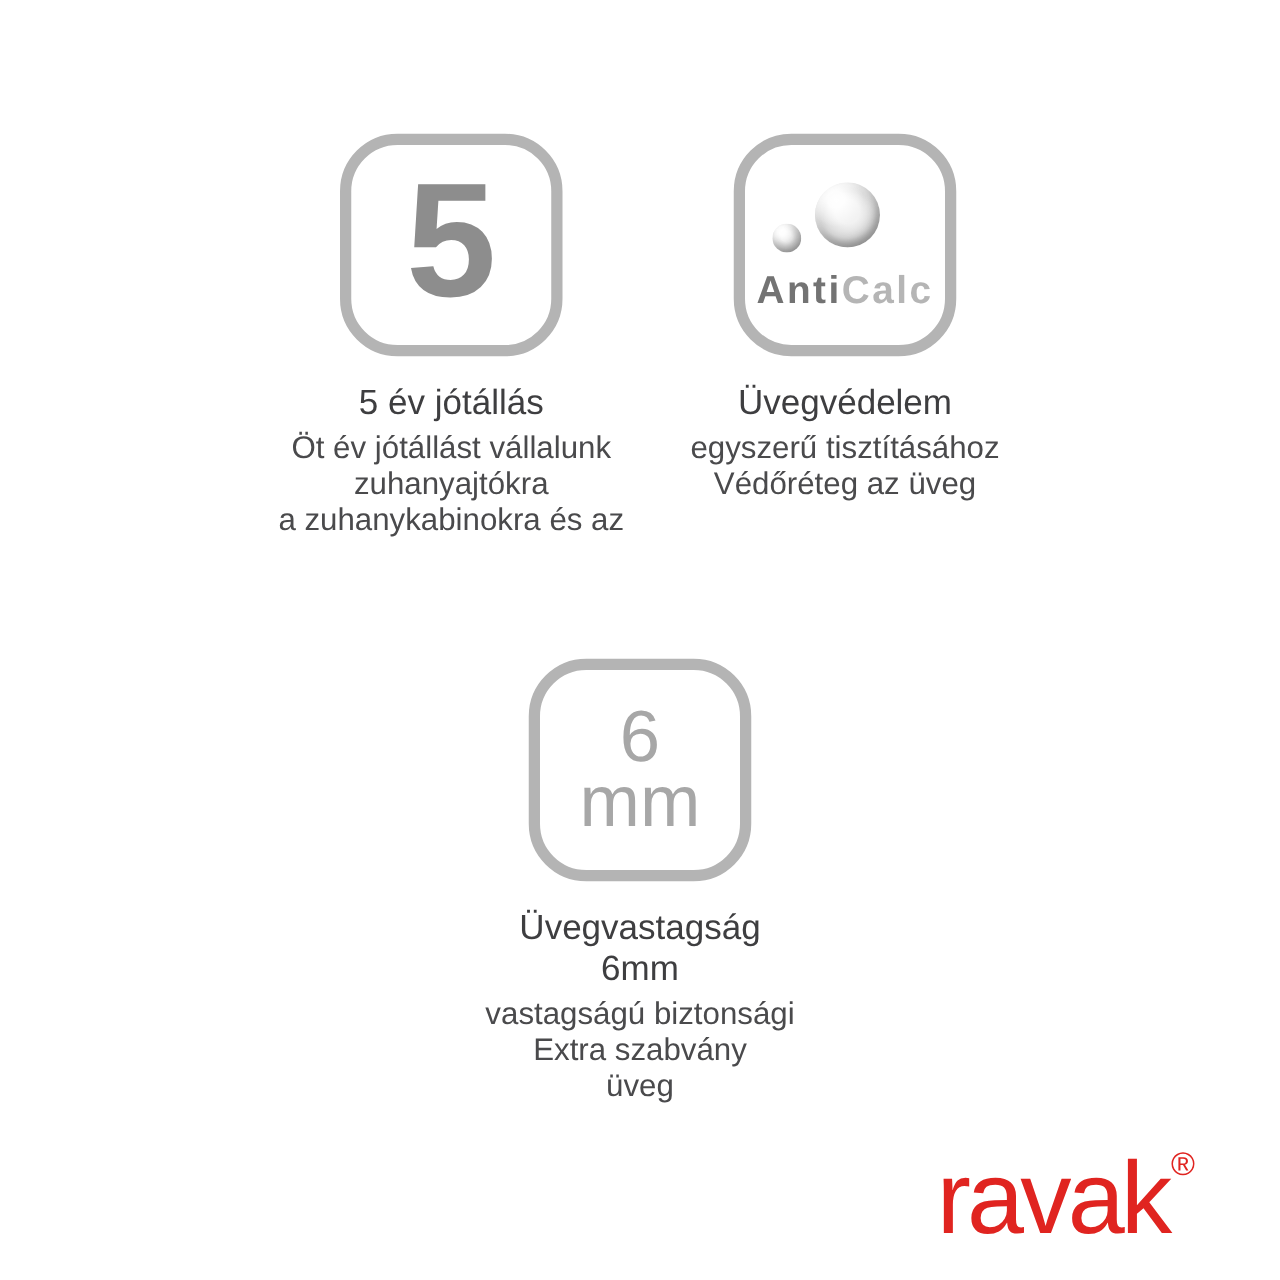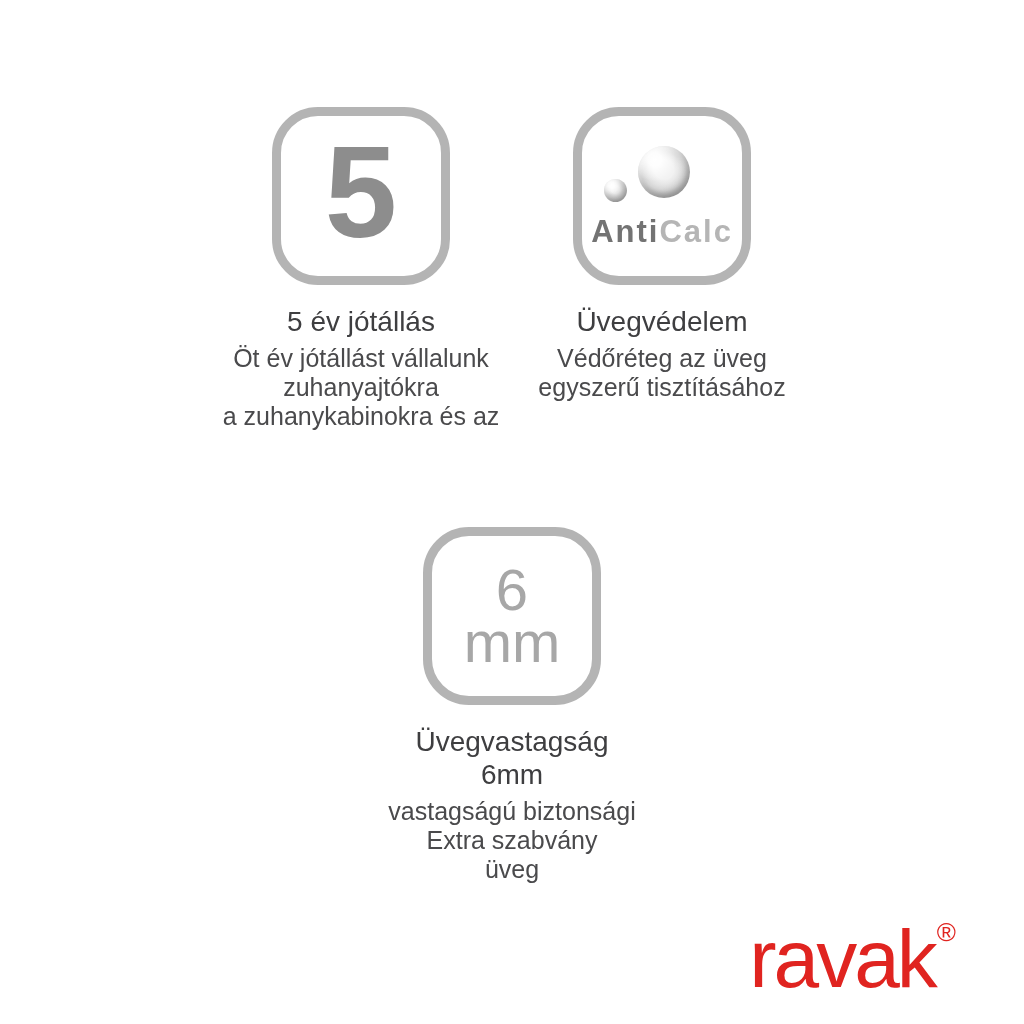--- a/index.html
+++ b/index.html
@@ -10,21 +10,21 @@
     background: #ffffff;
     overflow: hidden;
     font-family: "Liberation Sans", sans-serif;
   }
   .feature {
     position: absolute;
     width: 360px;
     text-align: center;
   }
   .feature-warranty   { left: 181px; top: 107px; }
-  .feature-anticalc   { left: 482px; top: 107px; }
+  .feature-anticalc   { left: 496px; top: 107px; }
   .feature-thickness  { left: 332px; top: 527px; }
 
   .squircle {
     box-sizing: border-box;
     width: 178px;
     height: 178px;
     margin: 0 auto;
     border: 9px solid #b4b4b4;
     border-radius: 46px;
     background: #ffffff;
@@ -124,22 +124,22 @@
   <section class="feature feature-anticalc">
     <div class="squircle">
       <span class="bubble bubble-large"></span>
       <span class="bubble bubble-small"></span>
       <div class="anticalc-label">
         <span class="anticalc-dark">Anti</span><span class="anticalc-light">Calc</span>
       </div>
     </div>
     <h2 class="feature-title">Üvegvédelem</h2>
     <div class="feature-desc">
+      <div>egyszerű tisztításához</div>
       <div>Védőréteg az üveg</div>
-      <div>egyszerű tisztításához</div>
     </div>
   </section>
 
   <section class="feature feature-thickness">
     <div class="squircle">
       <div class="thickness-text">
         <div>6</div>
         <div>mm</div>
       </div>
     </div>

